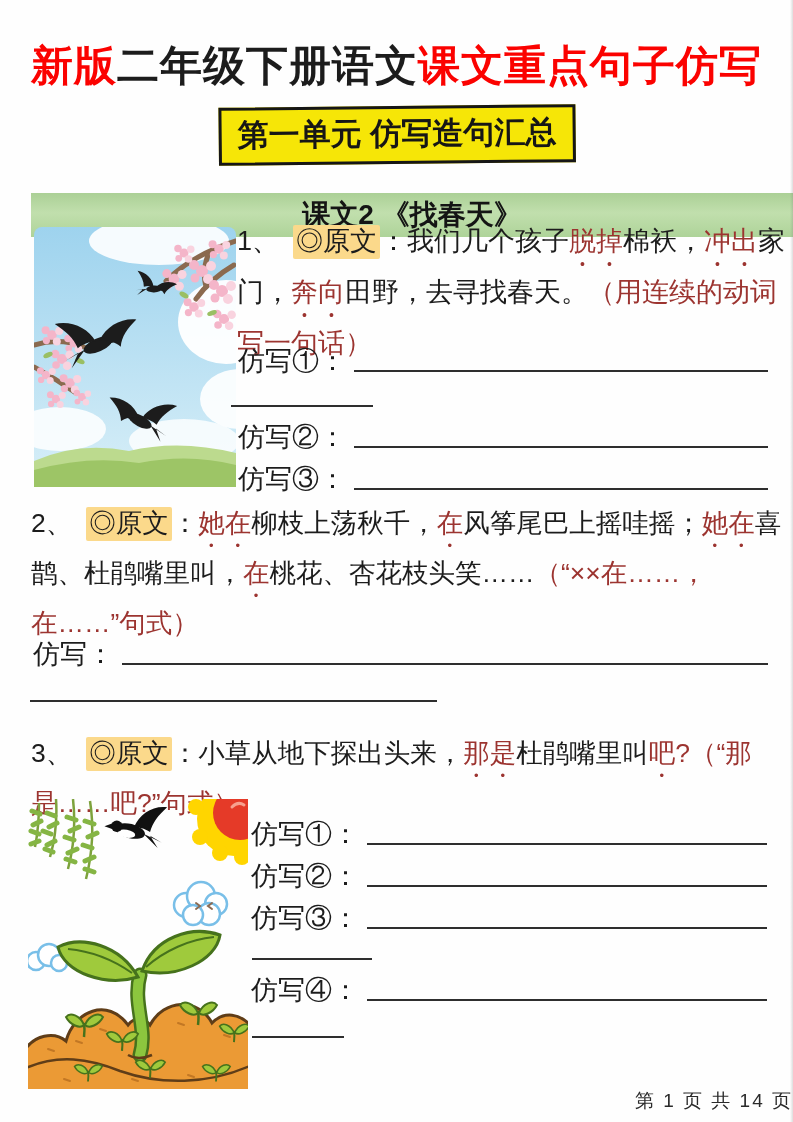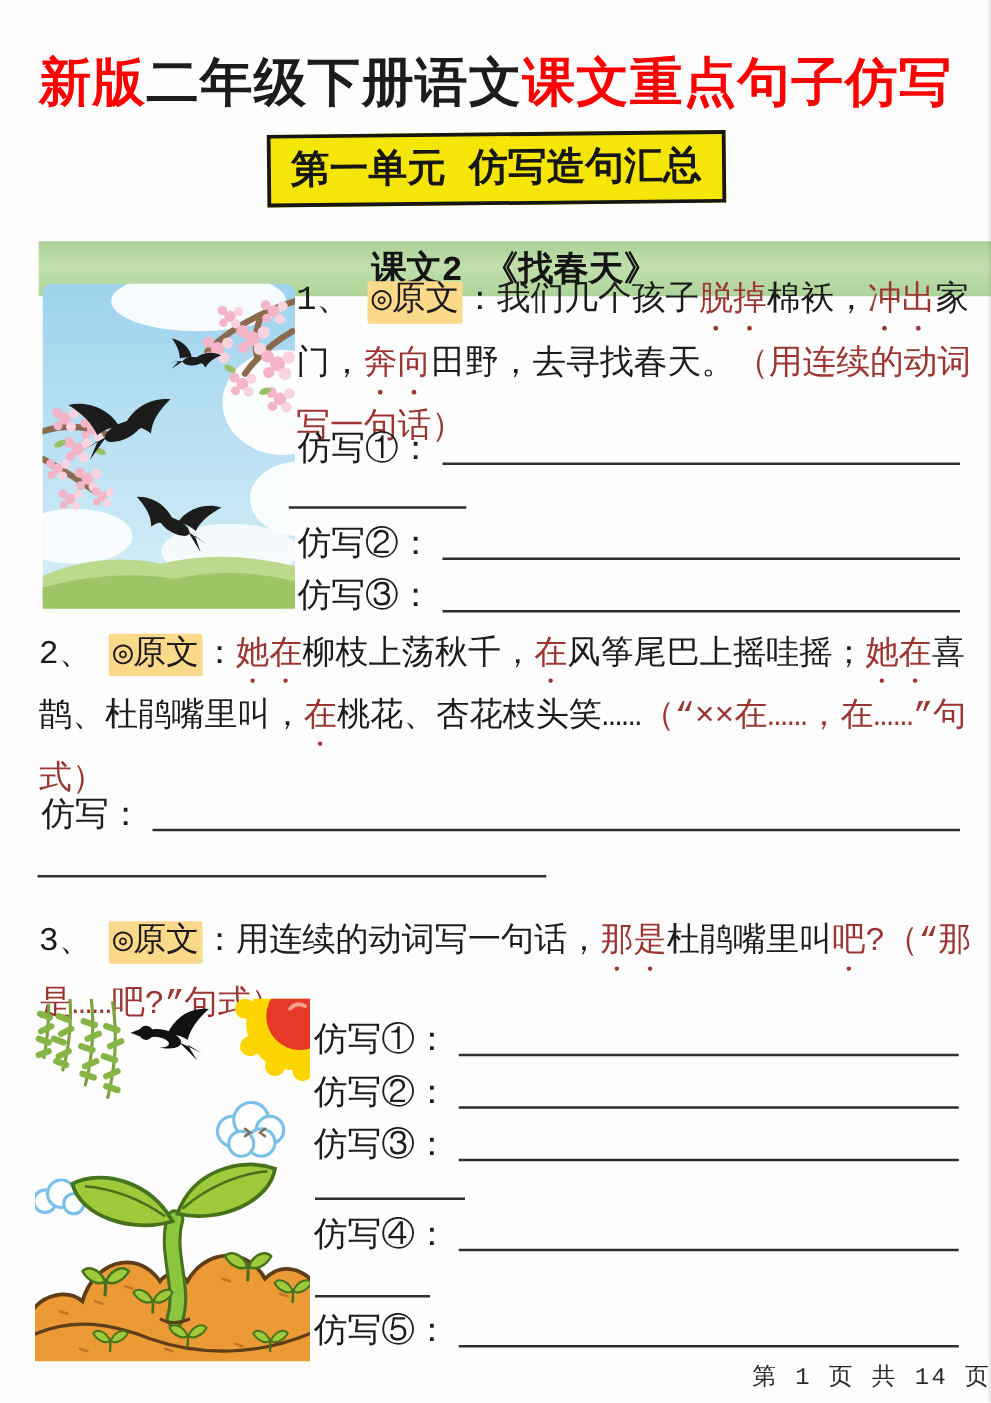--- a/index.html
+++ b/index.html
@@ -4,21 +4,21 @@
 <style>
   :root{
     --title-red:#fb0200; --body-red:#9c3430; --highlight-yellow:#fbd98b;
     --unit-yellow:#f6e607; --banner-green:#b5d7a0; --line-dark:#2e2e2e;
   }
   *{margin:0;padding:0;box-sizing:border-box;}
   html,body{background:#ffffff;}
   .page{
     position:relative; width:793px; height:1122px; margin:0 auto;
     background:#fefefe; overflow:hidden;
-    font-family:Liberation Mono, monospace; color:#1c1c1c;
+    font-family:Liberation Sans, sans-serif; color:#1c1c1c;
   }
   .page::after{content:""; position:absolute; top:0; right:0; bottom:0; width:3px;
     background:linear-gradient(90deg,rgba(0,0,0,0),rgba(120,120,120,.25));}
   .title{
     position:absolute; top:38px; left:0; right:0; text-align:center;
     font-size:42px; font-weight:900; letter-spacing:1px; color:#151515; white-space:nowrap;
   }
   .title .seg-red{color:var(--title-red);}
   .unit-box{
     position:absolute; top:106px; left:50%;
@@ -162,21 +162,21 @@
     <div class="bline"></div>
   </div>
 
   <p class="para para2"><span class="seg seg-plain">2、</span><span class="seg seg-highlight">◎原文</span><span class="seg seg-plain">：</span><span class="seg seg-red-dots">她在</span><span class="seg seg-plain">柳枝上荡秋千，</span><span class="seg seg-red-dots">在</span><span class="seg seg-plain">风筝尾巴上摇哇摇；</span><span class="seg seg-red-dots">她在</span><span class="seg seg-plain">喜鹊、杜鹃嘴里叫，</span><span class="seg seg-red-dots">在</span><span class="seg seg-plain">桃花、杏花枝头笑……</span><span class="seg seg-red">（“××在……，在……”句式）</span></p>
   <div class="brow i2r1">
     <span class="blabel">仿写：</span>
     <div class="bline"></div>
   </div>
   <div class="sline i2s1"></div>
 
-  <p class="para para3"><span class="seg seg-plain">3、</span><span class="seg seg-highlight">◎原文</span><span class="seg seg-plain">：用连续的动词写一句话，</span><span class="seg seg-red-dots">那是</span><span class="seg seg-plain">杜鹃嘴里叫</span><span class="seg seg-red-dots">吧</span><span class="seg seg-red">?（“那是……吧?”句式）</span></p>
+  <p class="para para3"><span class="seg seg-plain">3、</span><span class="seg seg-highlight">◎原文</span><span class="seg seg-plain">：小草从地下探出头来，</span><span class="seg seg-red-dots">那是</span><span class="seg seg-plain">杜鹃嘴里叫</span><span class="seg seg-red-dots">吧</span><span class="seg seg-red">?（“那是……吧?”句式）</span></p>
 
   <svg class="illus2" viewBox="0 0 220 290" aria-hidden="true">
     <defs>
       <g id="spl">
         <path d="M0 14 Q1 6 0 0" stroke="#46721c" stroke-width="2.5" fill="none"></path>
         <path d="M0 2 C-4 -8 -14 -11 -18 -6 C-14 2 -4 6 0 2 Z" fill="#9fca3c" stroke="#46721c" stroke-width="2"></path>
         <path d="M1 2 C5 -8 15 -11 19 -6 C15 2 5 6 1 2 Z" fill="#9fca3c" stroke="#46721c" stroke-width="2"></path>
       </g>
     </defs>
 
@@ -287,20 +287,16 @@
   <div class="brow i3r3">
     <span class="blabel">仿写③：</span>
     <div class="bline"></div>
   </div>
   <div class="sline i3s1"></div>
   <div class="brow i3r4">
     <span class="blabel">仿写④：</span>
     <div class="bline"></div>
   </div>
   <div class="sline i3s2"></div>
-  <div class="brow i3r5">
-    <span class="blabel">仿写⑤：</span>
-    <div class="bline"></div>
-  </div>
 
   <div class="footer">第 1 页 共 14 页</div>
 
 </div>
 
 </body></html>

